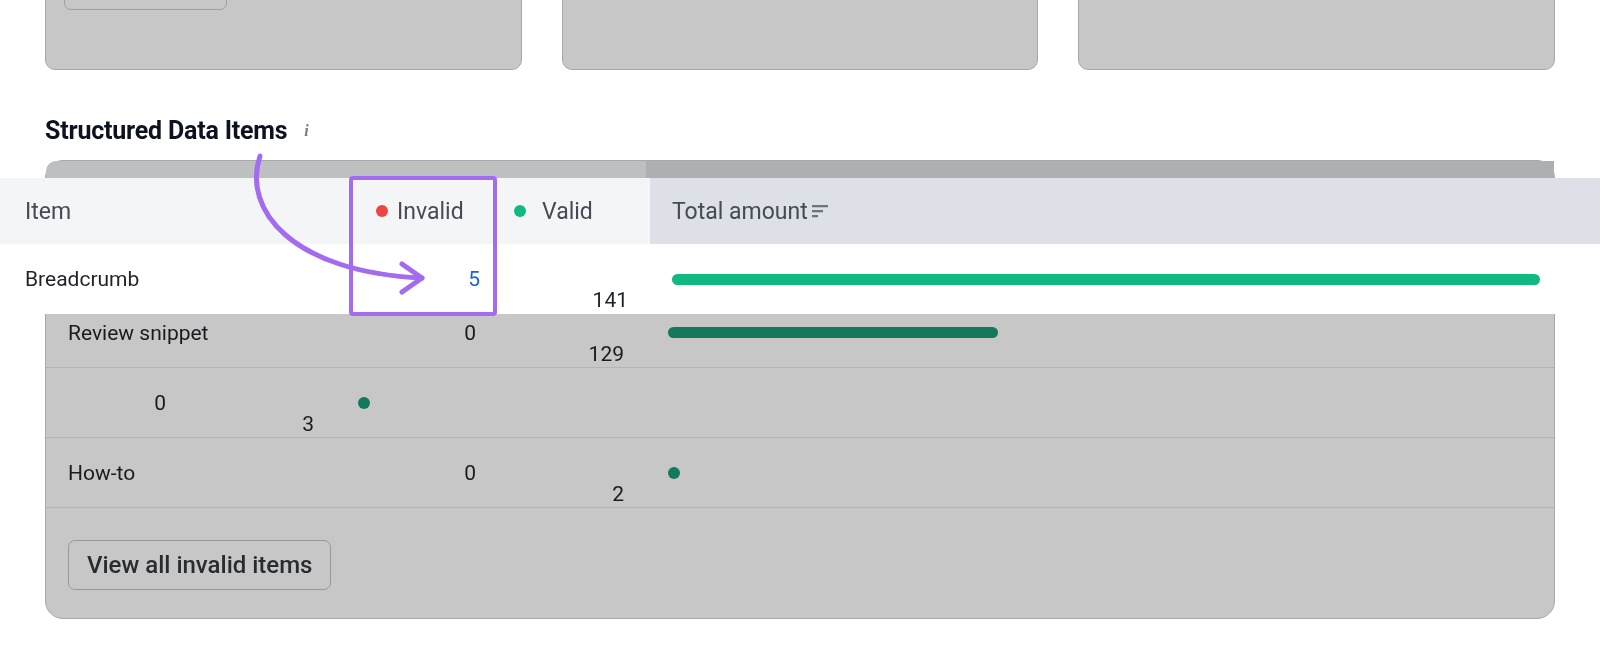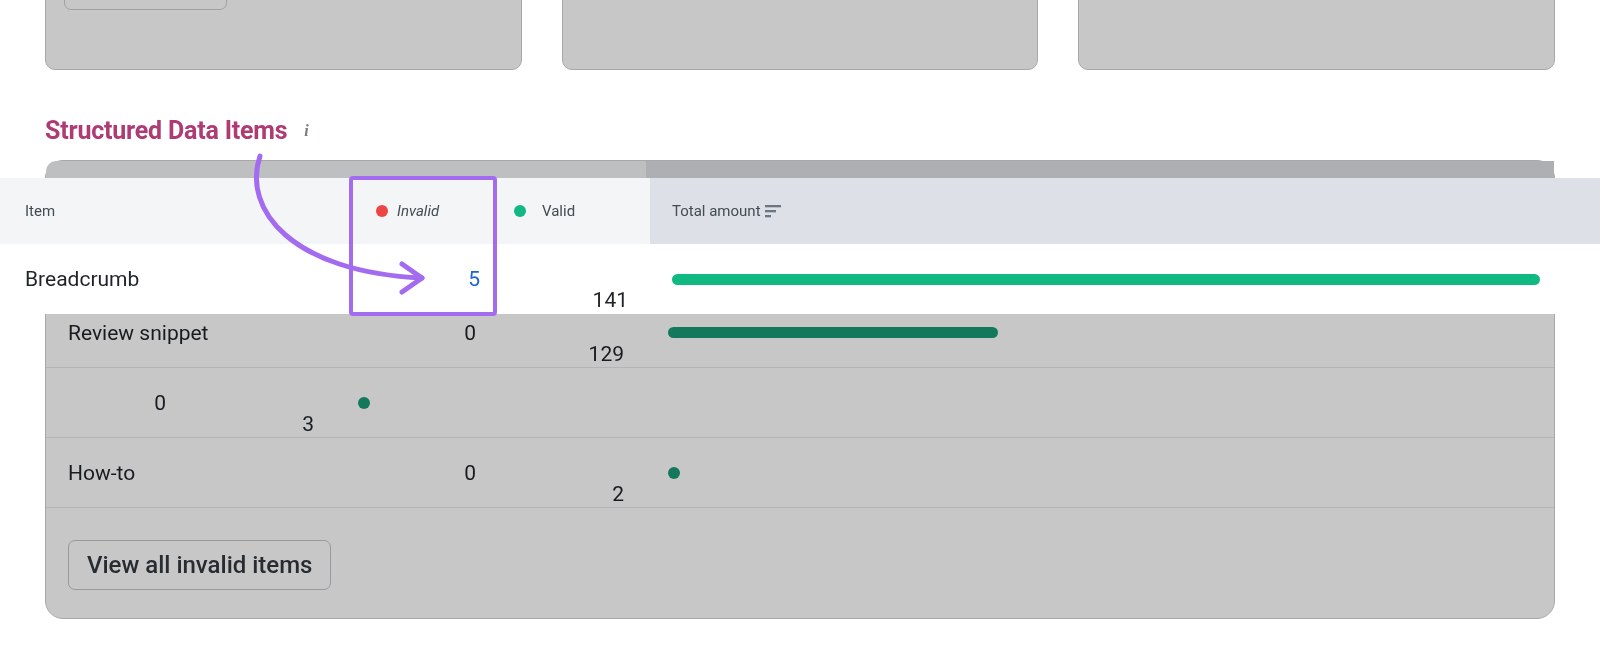--- a/index.html
+++ b/index.html
@@ -10,29 +10,29 @@
   
   .dim { position: absolute; inset: 0; filter: brightness(0.78) saturate(0.9); }
 
   .page { position: absolute; inset: 0; padding: 0 45px 0 45px; }
 
   .cards-row { display: flex; gap: 40px; margin-top: -40px; }
   .card { flex: 1; border: 1.5px solid #d4d8dd; border-radius: 10px; height: 110px; padding: 14px 18px; background: #fff; }
   .view-report-btn { display: inline-block; border: 1.5px solid #c9cdd3; border-radius: 7px; padding: 8px 16px; color: #6c7680; font-size: 19px; font-weight: 500; margin-top: -6px; cursor: pointer; }
 
   .section-title-row { display: flex; align-items: center; gap: 10px; margin-top: 46px; margin-bottom: 20px; }
-  .section-title { font-size: 25px; font-weight: 700; color: #ec4899; letter-spacing: -0.2px; }
+  .section-title { font-size: 25px; font-weight: 700; color: #0f172a; letter-spacing: -0.2px; }
   .info-icon { width: 18px; height: 18px; color: #9aa1a9; font-style: italic; font-family: Georgia, serif; font-weight: 700; font-size: 16px; text-align: center; line-height: 18px; }
 
   .main-card { border: 1.5px solid #d4d8dd; border-radius: 18px; background: #fff; overflow: visible; position: absolute; left: 45px; right: 45px; top: 160px; }
 
   
-  .thead { display: flex; align-items: center; height: 66px; background: #f4f5f7; border-top-left-radius: 10px; border-top-right-radius: 10px; font-size: 15px; color: #444b53; }
+  .thead { display: flex; align-items: center; height: 66px; background: #f4f5f7; border-top-left-radius: 10px; border-top-right-radius: 10px; font-size: 23px; color: #444b53; }
   .th-item  { width: 310px; padding-left: 22px; }
-  .th-invalid { width: 150px; display: flex; align-items: center; gap: 9px; justify-content: flex-start; padding-left: 16px; font-style: italic; }
+  .th-invalid { width: 150px; display: flex; align-items: center; gap: 9px; justify-content: flex-start; padding-left: 16px; }
   .th-valid   { width: 140px; display: flex; align-items: center; gap: 16px; justify-content: flex-start; padding-left: 4px; }
   .th-total   { flex: 1; display: flex; align-items: center; gap: 4px; background: #dde0e6; height: 100%; padding-left: 22px; }
 
   .dot { width: 12px; height: 12px; border-radius: 50%; display: inline-block; }
   .dot-red { background: #ef4444; }
   .dot-green { background: #10b981; }
 
   .sort-icon svg { display: block; }
 
   .trow { display: flex; align-items: center; height: 70px; border-top: 1px solid #e4e7eb; font-size: 21px; color: #1f2328; }

